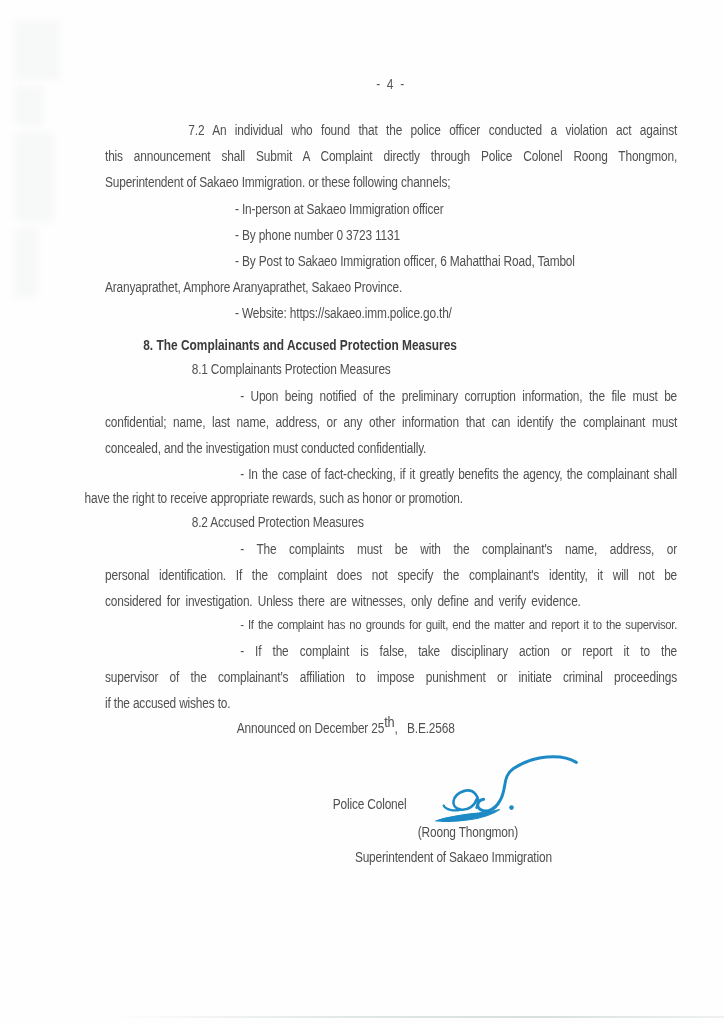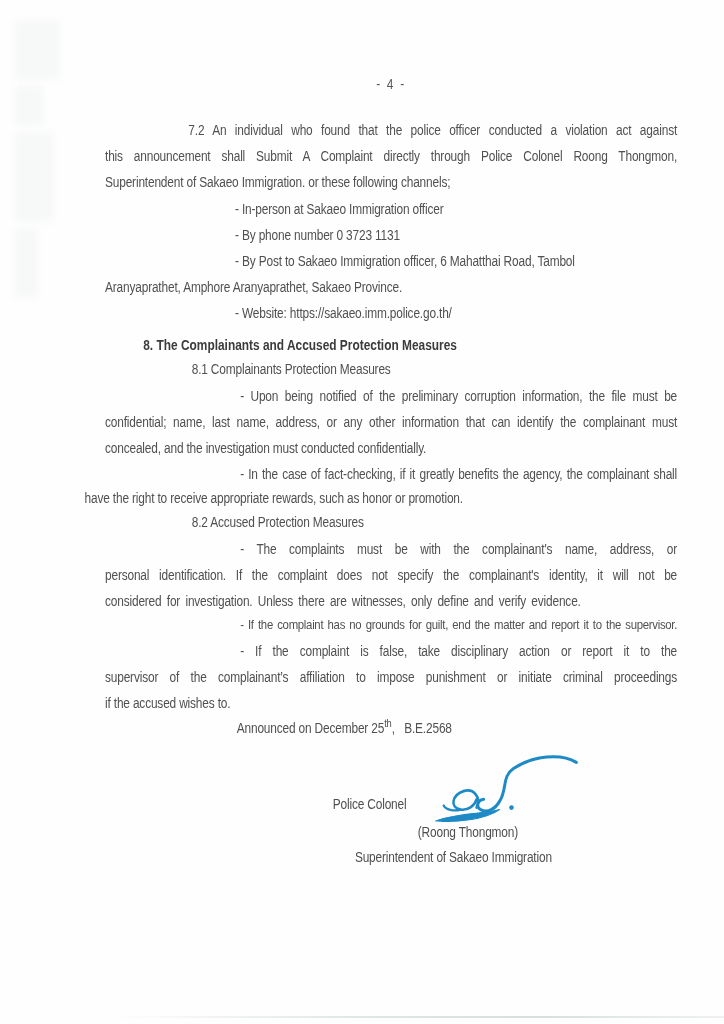--- a/index.html
+++ b/index.html
@@ -35,21 +35,21 @@
   .heading { font-weight:bold; color:#3b3b3b; letter-spacing:0; }
   .ind-7 { padding-left:98px; }
   .ind-d1 { padding-left:153px; }
   .ind-d2 { padding-left:159px; }
   .ind-h { padding-left:45px; }
   .ind-s { padding-left:102px; }
   .ind-a { padding-left:155px; }
   .neg { margin-left:-24px; }
   .wsp { word-spacing:2.5px; }
   .small { font-size:13.4px; letter-spacing:-.35px; }
-  sup { font-size:11px; line-height:0; vertical-align:super; }
+  sup { font-size:15px; line-height:0; vertical-align:super; }
 
   
   .sig-label { position:absolute; white-space:nowrap; color:#4f4f4f; }
   .sig-art { position:absolute; left:382px; top:746px; width:176px; height:80px; }
 </style>
 </head>
 <body>
 
 <div class="sheet">
 

